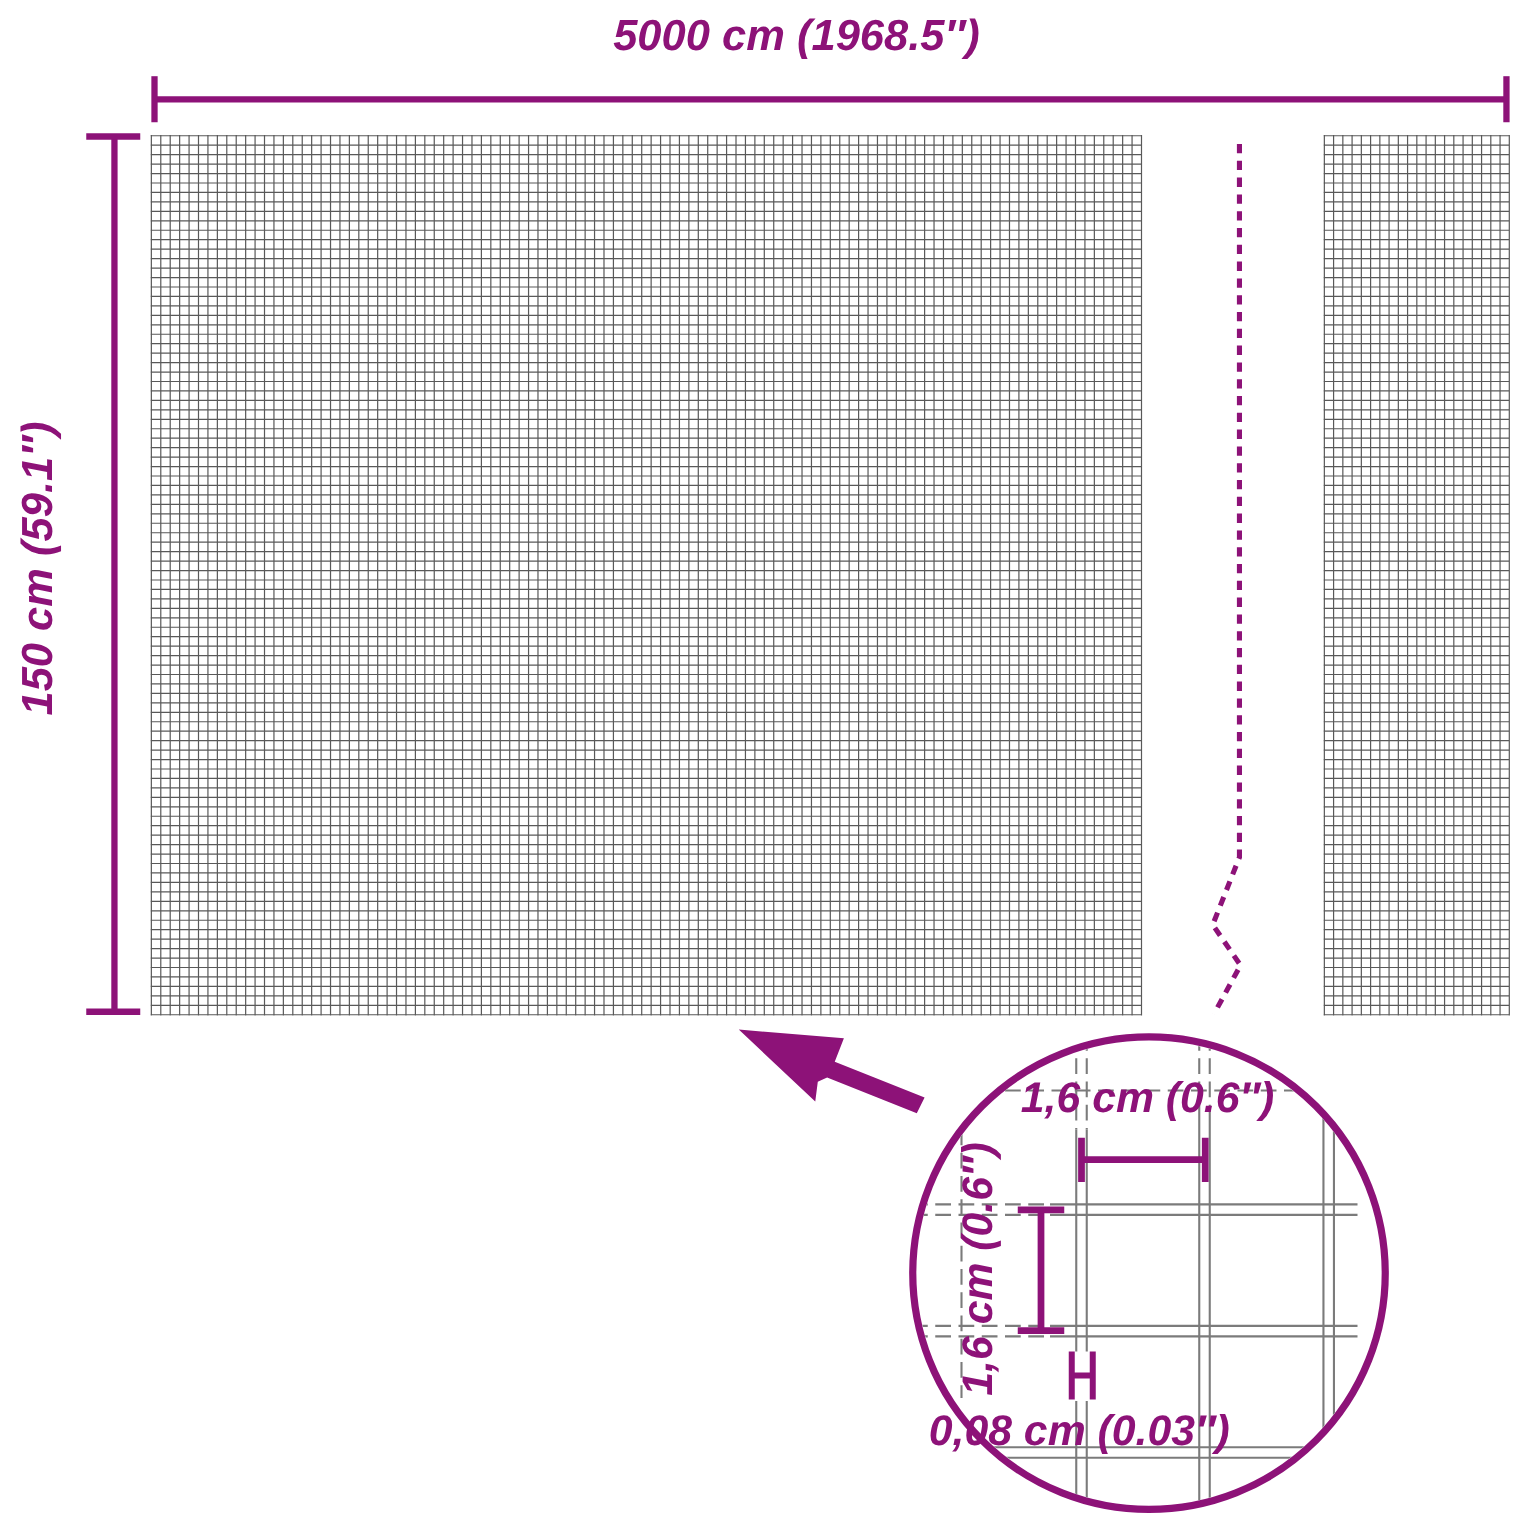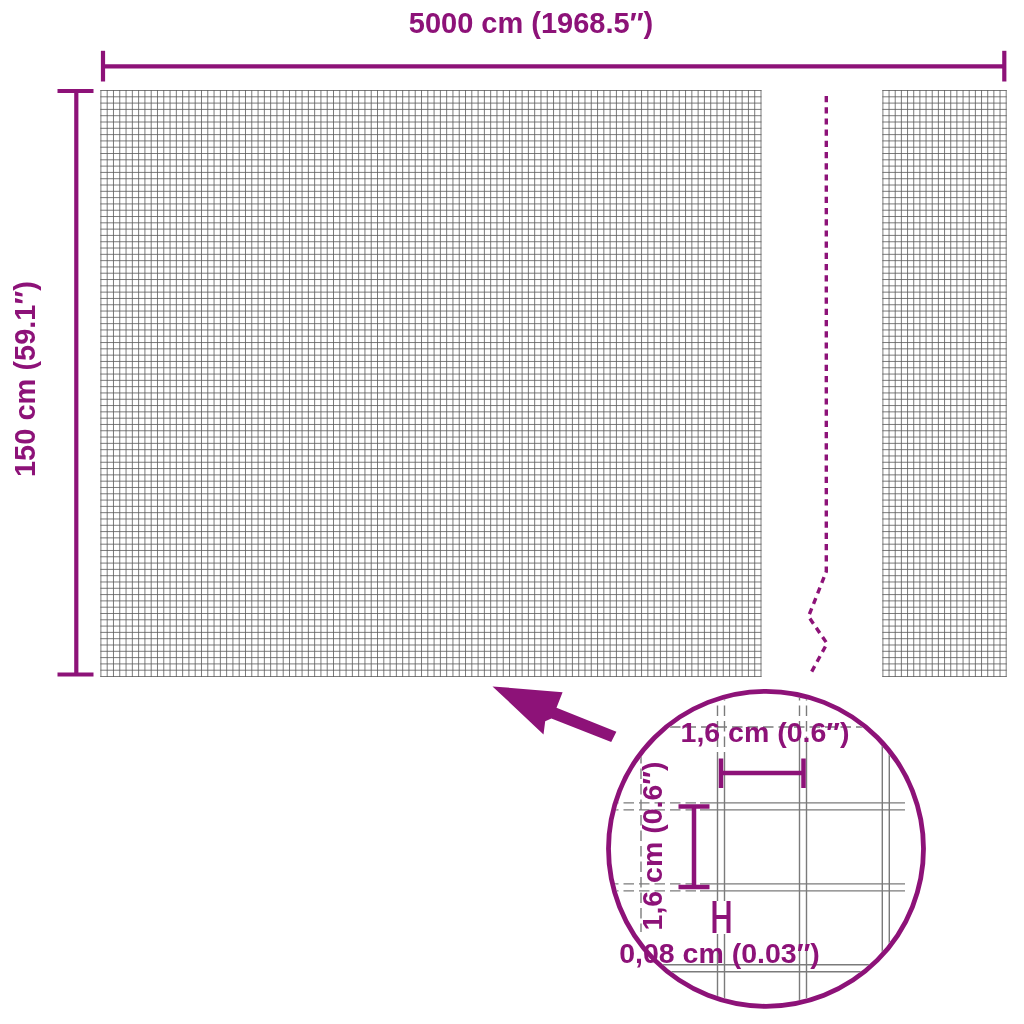--- a/index.html
+++ b/index.html
@@ -1,16 +1,16 @@
 <!DOCTYPE html>
 <html><head>
 <meta charset="utf-8">
 <style>
   html,body{margin:0;padding:0;background:#ffffff;}
-  .page{width:1024px;height:1024px;position:relative;font-family:"Liberation Sans", sans-serif;}
+  .page{width:1024px;height:1024px;position:relative;font-family:"Liberation Sans", sans-serif;font-style:italic;}
 </style>
 </head>
 <body>
 <div class="page">
 <svg width="1024" height="1024" viewBox="0 0 1024 1024">
   <defs>
     <clipPath id="circleclip">
       <circle cx="766" cy="848.8" r="155"></circle>
     </clipPath>
   </defs>

